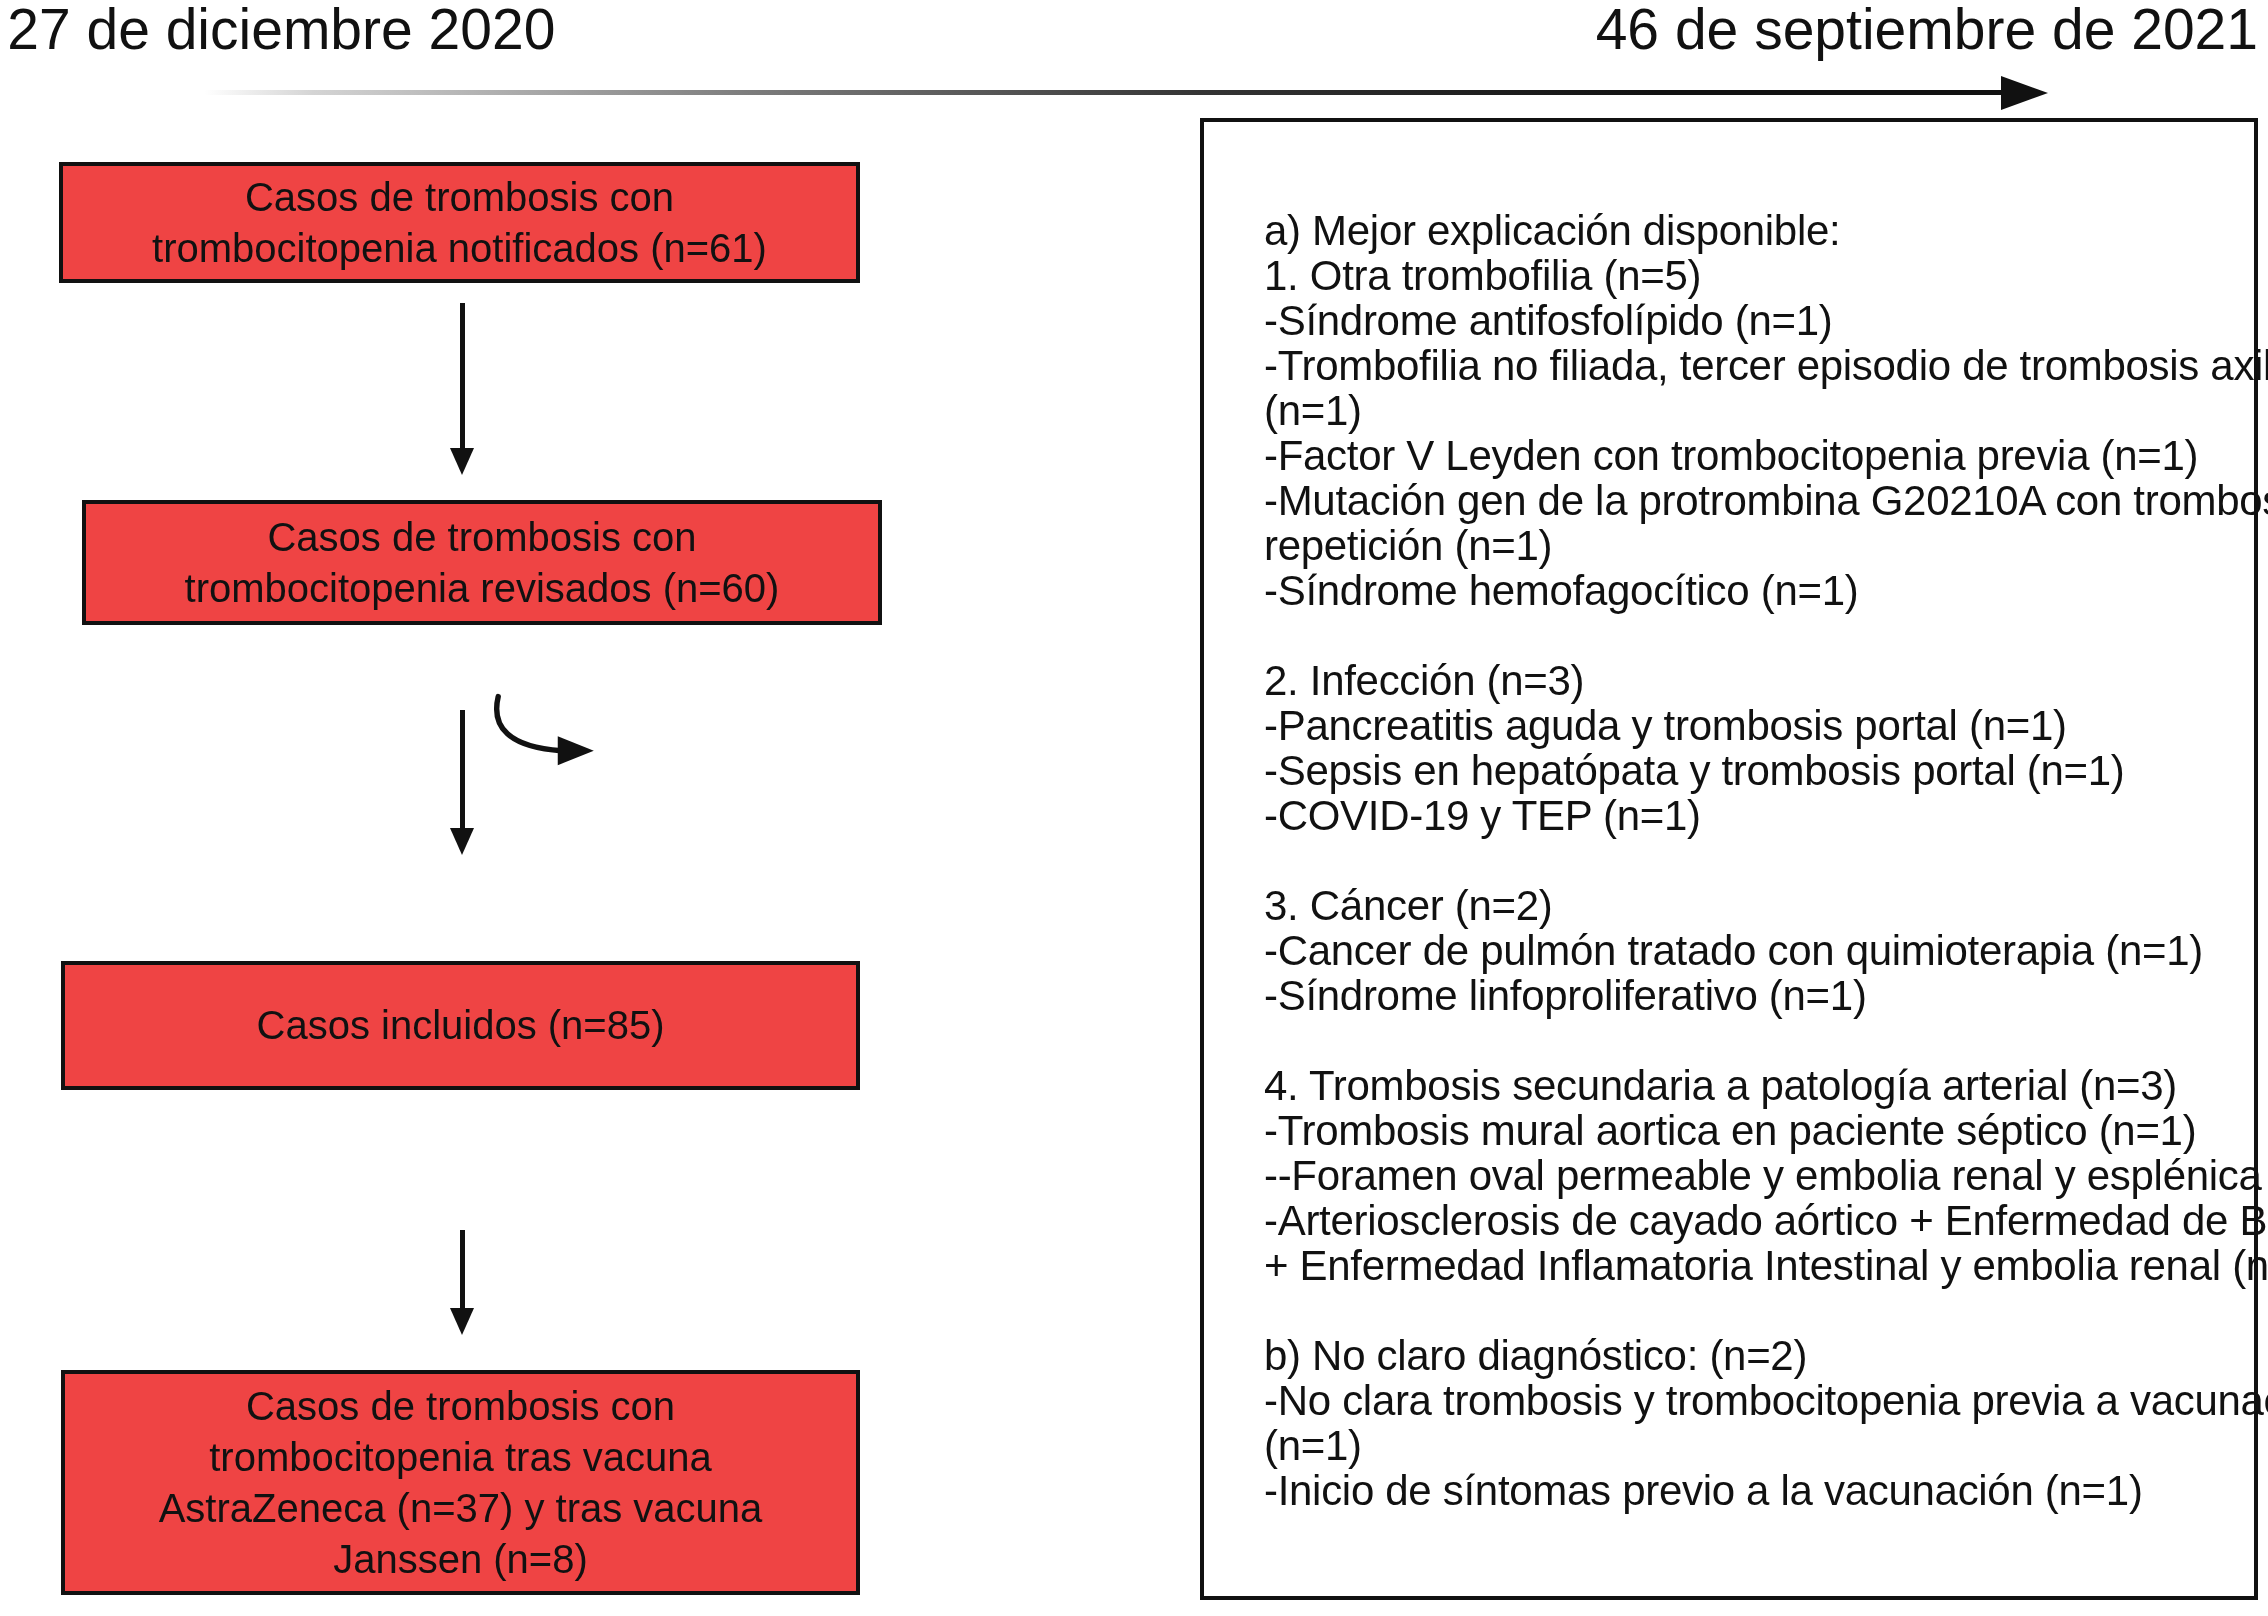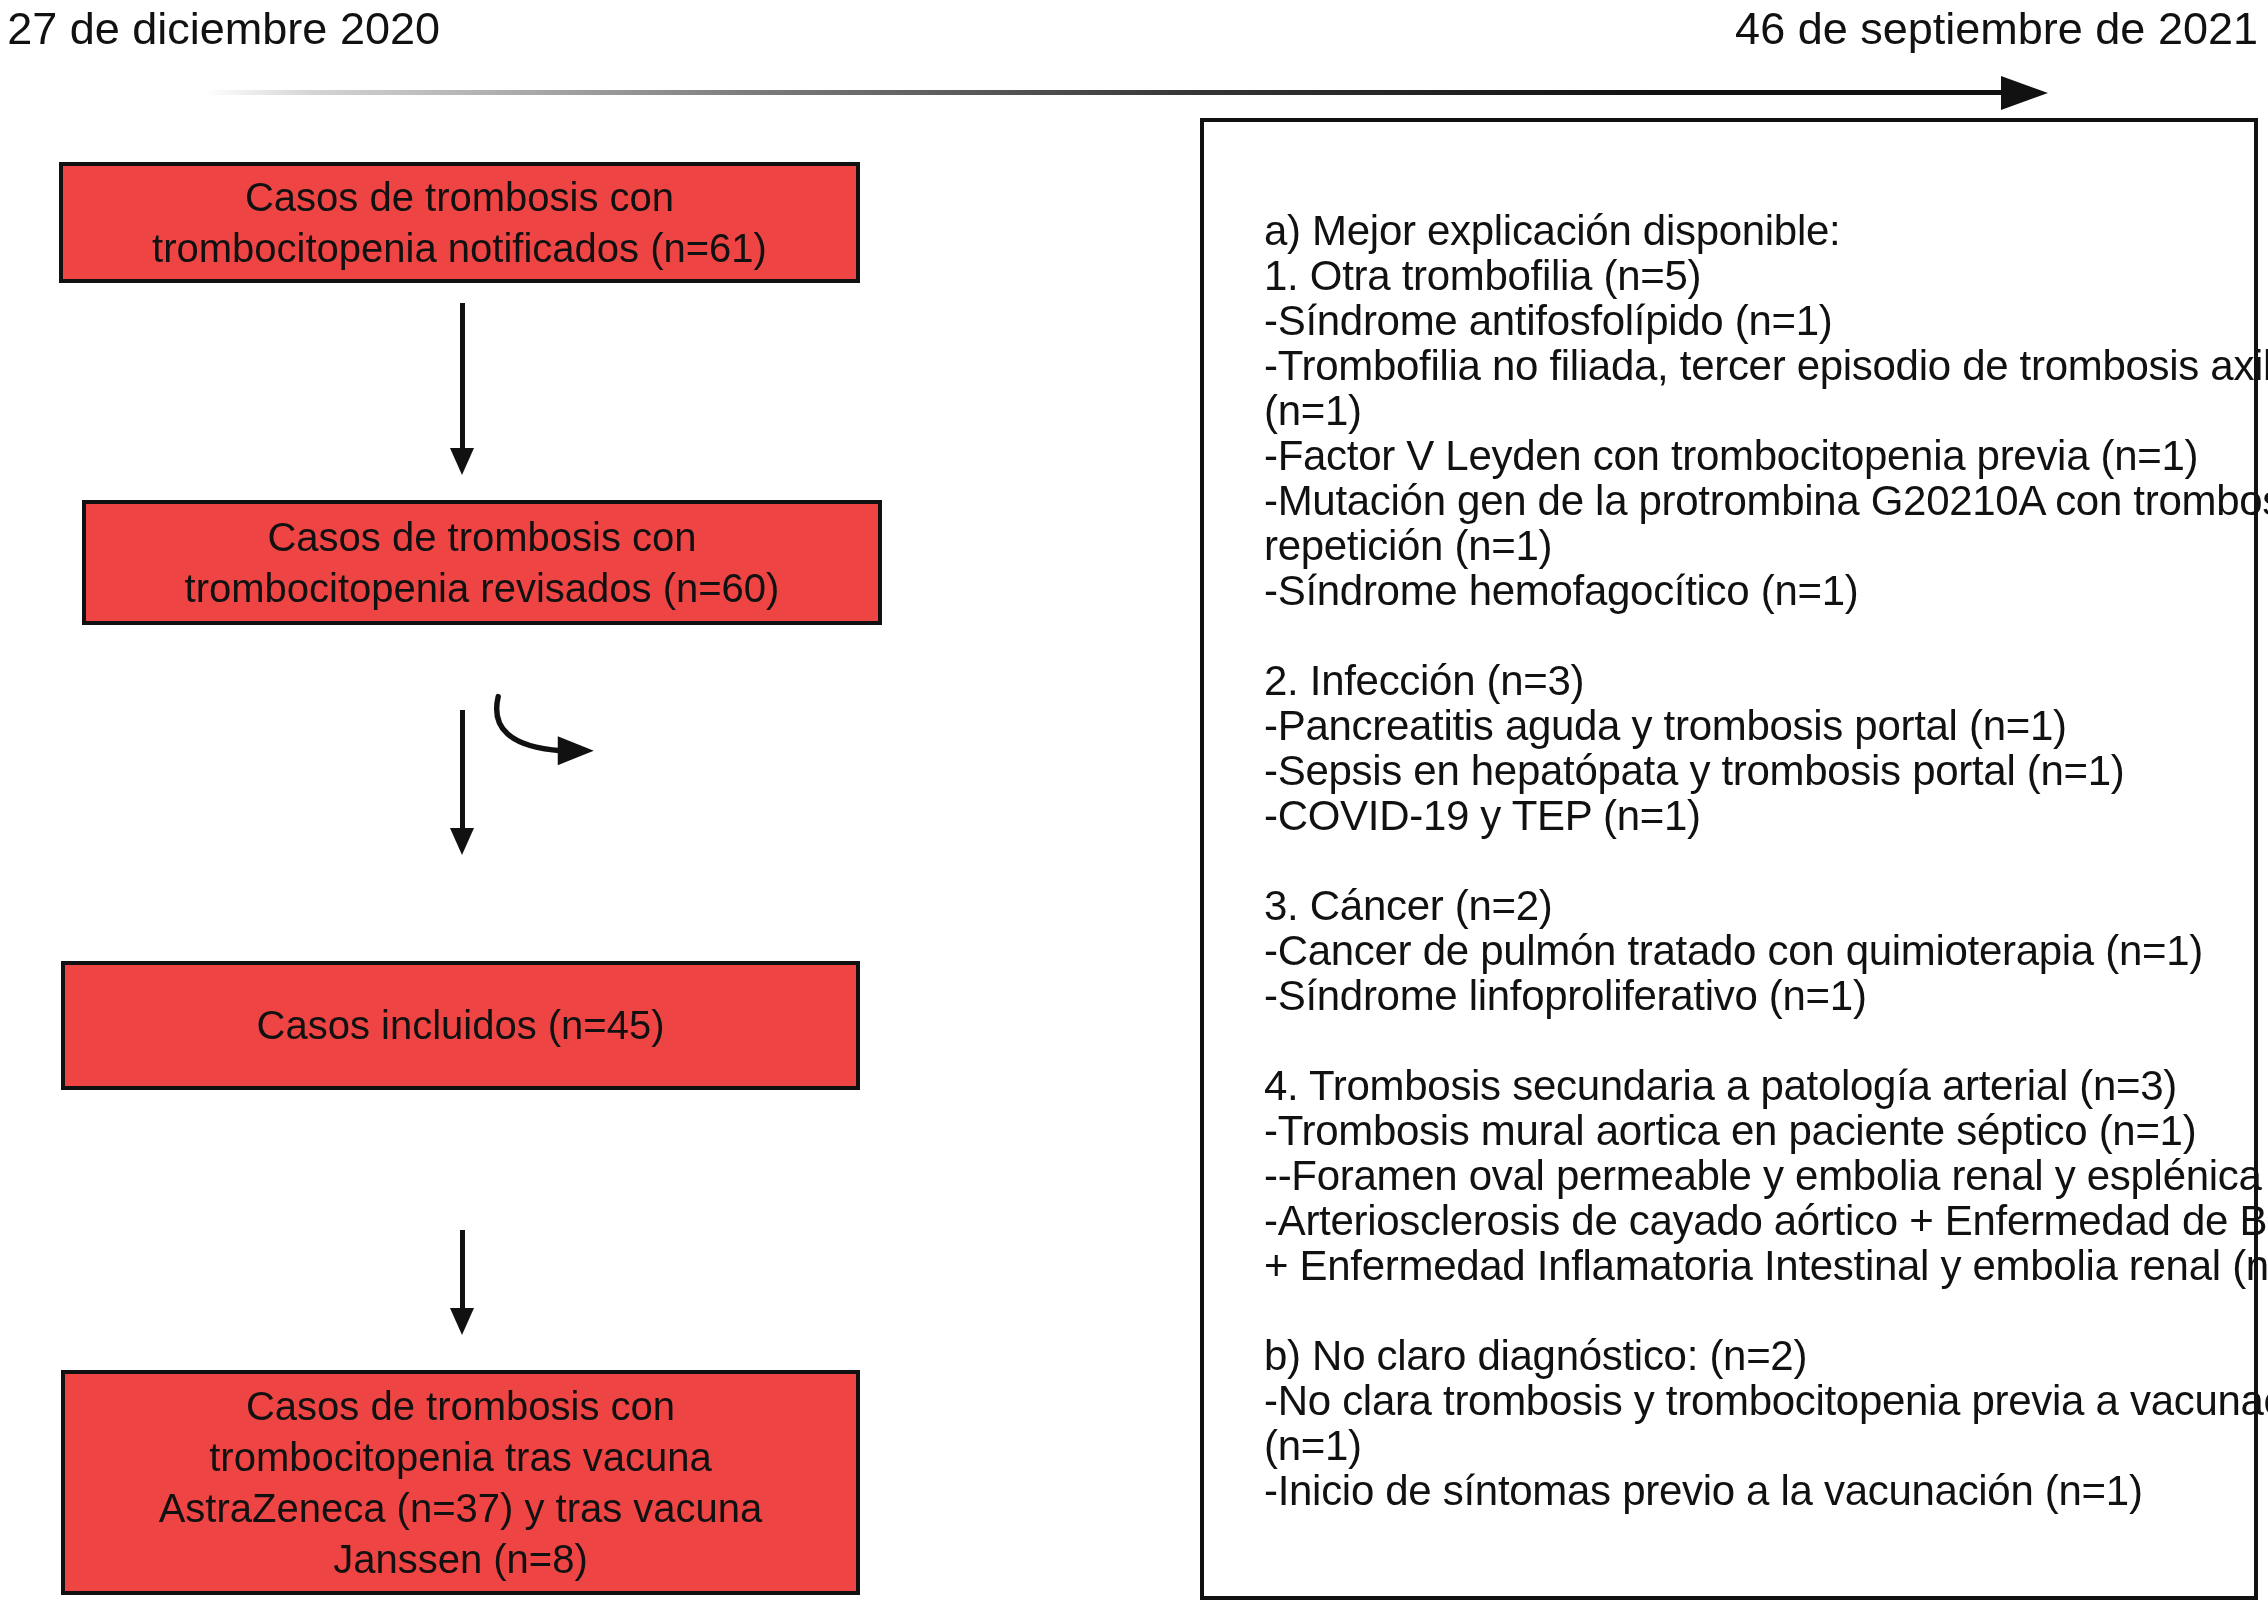--- a/index.html
+++ b/index.html
@@ -6,21 +6,21 @@
   .canvas{
     position:relative;
     width:2269px;height:1617px;
     background:var(--paper,#ffffff);
     color:var(--ink,#111111);
     font-family:"Liberation Sans","DejaVu Sans",sans-serif;
     overflow:hidden;
   }
   .date{
     position:absolute;
-    font-size:45px;
+    font-size:57px;
     line-height:54px;
     white-space:pre;
   }
   .date-left{left:7.2px;top:1.8px;}
   .date-right{right:11px;top:1.8px;text-align:right;}
   .tl-shaft{
     position:absolute;
     left:204px;top:90px;width:1816px;height:5.4px;
     background:linear-gradient(90deg,
       rgba(17,17,17,0) 0%,
@@ -105,21 +105,21 @@
     <div class="head" style="top:118px;"></div>
   </div>
 
   <svg class="curved-arrow" width="127" height="83" viewBox="0 0 140 92">
     <path d="M22,4 C14,38 34,60 92,64" fill="none" stroke="#111111" stroke-width="6" stroke-linecap="round"></path>
     <polygon points="88,48 128,64 88,80" fill="#111111"></polygon>
   </svg>
 
 
   <div class="fbox" style="left:61px;top:961px;width:799px;height:129px;">
-    <span>Casos incluidos (n=45)</span>
+    <span>Casos incluidos (n=85)</span>
   </div>
 
   <div class="varrow" style="left:450px;top:1230px;width:25px;height:110px;">
     <div class="shaft" style="height:80px;"></div>
     <div class="head" style="top:78px;"></div>
   </div>
 
   <div class="fbox" style="left:61px;top:1370px;width:799px;height:225px;">
     <span>Casos de trombosis con
 trombocitopenia tras vacuna

